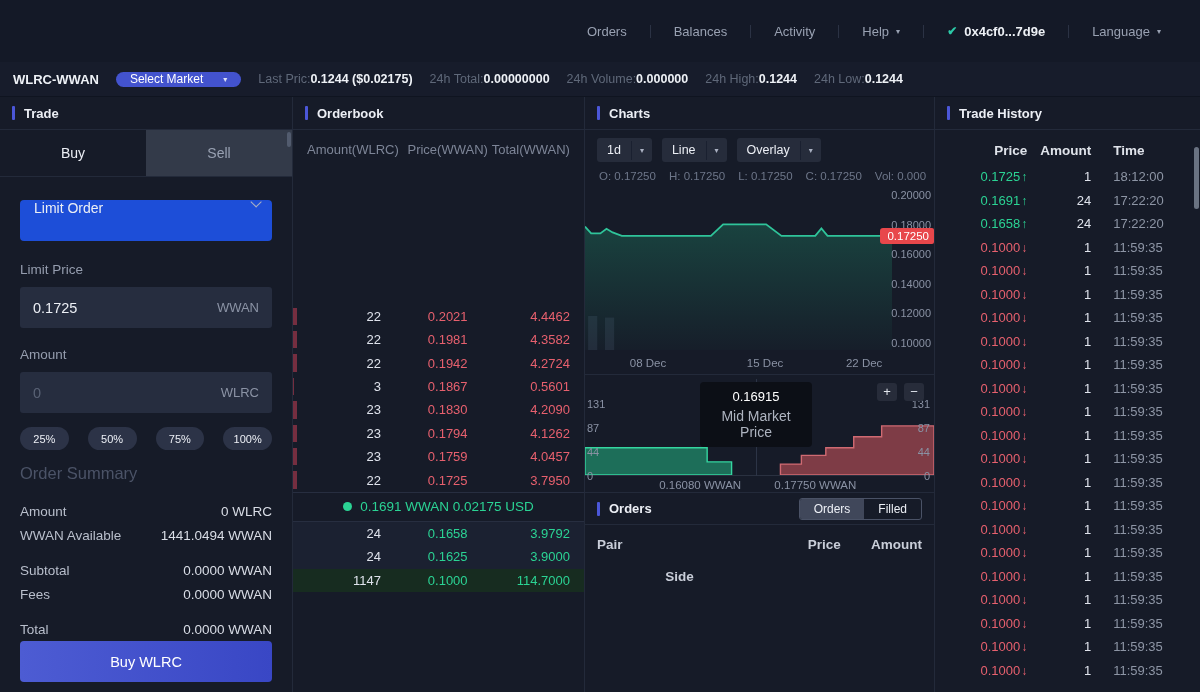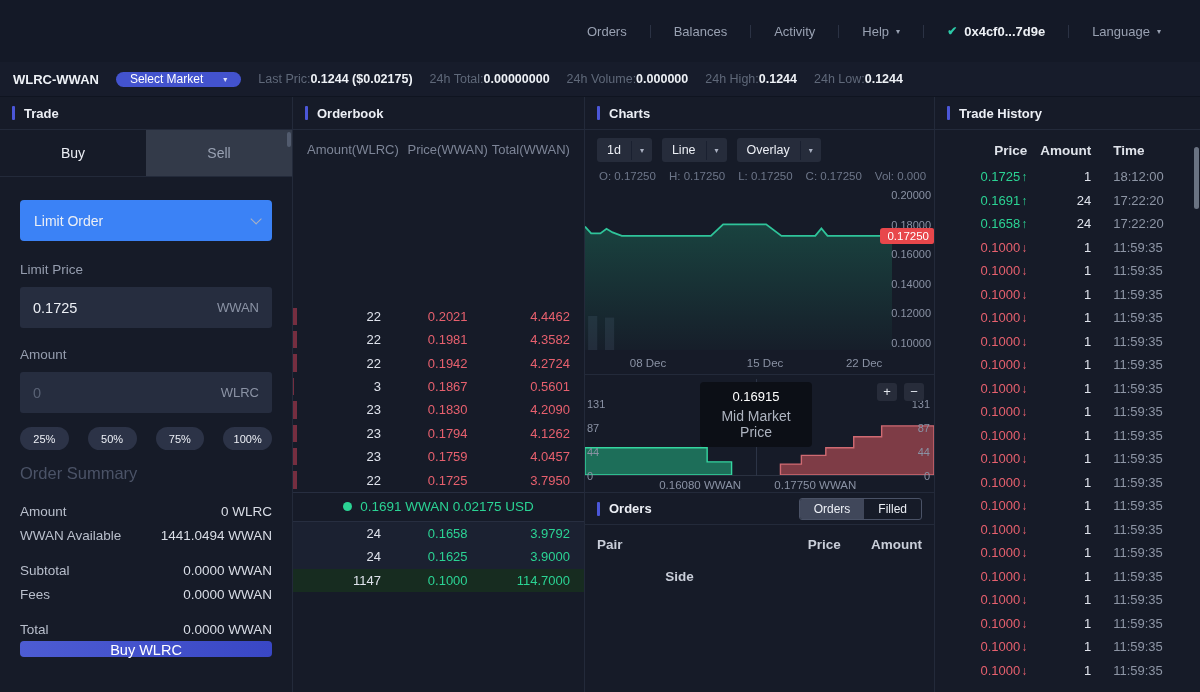--- a/index.html
+++ b/index.html
@@ -31,21 +31,21 @@
   .p-trade { width:293px; } .p-ob { width:292px; } .p-charts { width:350px; } .p-hist { flex:1; border-right:none; }
   .phead { height:33px; min-height:33px; display:flex; align-items:center; padding:0 12px; border-bottom:1px solid #232a3a; }
   .pbar { width:3px; height:14px; background:#4b57d8; border-radius:1px; margin-right:9px; }
   .ptitle { font-size:13px; font-weight:700; color:#eceff5; }
   
   .tabs { display:flex; height:47px; min-height:47px; border-bottom:1px solid #232a3a; }
   .tab { flex:1; display:flex; align-items:center; justify-content:center; font-size:14px; cursor:pointer; }
   .tab-buy { color:#eceff5; }
   .tab-sell { background:#333a49; color:#99a1b2; }
   .trade-body { flex:1; display:flex; flex-direction:column; padding:20px 20px 0; }
-  .order-type { margin-top:3px; background:#3b82f6; border-radius:4px; height:41px; display:flex; align-items:center; padding:0 14px; font-size:14px; color:#eceff5; cursor:pointer; }
+  .order-type { margin-top:3px; background:#1d4ed8; border-radius:4px; height:41px; display:flex; align-items:flex-start; padding:0 14px; font-size:14px; color:#eceff5; cursor:pointer; }
   .order-type .cv { margin-left:auto; width:8px; height:8px; border-right:1.6px solid #aab1c2; border-bottom:1.6px solid #aab1c2; transform:rotate(45deg) translateY(-3px); }
   .fld-row { margin-top:21px; display:flex; align-items:center; justify-content:space-between; }
   .fld-label { font-size:13.5px; color:#959dae; }
   .seg-group { display:flex; }
   .seg { padding:4px 11px; font-size:12px; color:#eceff5; background:transparent; border:1px solid #cfd4dd; cursor:pointer; font-family:inherit; }
   .seg:first-child { border-radius:3px 0 0 3px; }
   .seg:last-child { border-radius:0 3px 3px 0; margin-left:-1px; }
   .inputbox { margin-top:10px; background:#262d3f; border-radius:3px; height:41px; display:flex; align-items:center; padding:0 13px; }
   .inputbox .val { font-size:14.5px; color:#eceff5; flex:1; }
   .inputbox .val.ph { color:#596275; }
@@ -53,21 +53,21 @@
   .amount-label { margin-top:19px; font-size:13.5px; color:#959dae; }
   .pills { margin-top:14px; display:flex; gap:19px; }
   .pill { flex:1; height:23px; background:#2c3347; border-radius:12px; display:flex; align-items:center; justify-content:center; font-size:11px; color:#eceff5; cursor:pointer; }
   .os-title { margin-top:14px; font-size:16.5px; color:#4b5367; }
   .os-rows { margin-top:16px; }
   .os-row { display:flex; justify-content:space-between; font-size:13.5px; padding:4.5px 0; }
   .os-row .ol { color:#b9bfcc; }
   .os-row .ov { color:#d9dde6; }
   .os-gap { height:11px; }
   .buy-btn-wrap { margin-top:auto; padding-bottom:34px; }
-  .buy-btn { width:100%; height:16px; border:none; border-radius:4px; background:linear-gradient(90deg,#4d5cd3,#3947c5); color:#fff; font-size:14.5px; font-family:inherit; cursor:pointer; }
+  .buy-btn { width:100%; height:41px; border:none; border-radius:4px; background:linear-gradient(90deg,#4d5cd3,#3947c5); color:#fff; font-size:14.5px; font-family:inherit; cursor:pointer; }
   .mini-scroll { position:absolute; right:1px; top:35px; width:4px; height:15px; background:#525b6e; border-radius:2px; }
   
   .ob-cols { display:flex; padding:12px 14px 10px; font-size:13px; color:#7d8597; }
   .ob-c1 { width:38%; } .ob-c2 { width:31%; text-align:center; } .ob-c3 { width:31%; text-align:right; }
   .ob-spacer { flex:1; }
   .ob-row { height:23.4px; min-height:23.4px; display:flex; align-items:center; padding:0 14px; font-size:13px; position:relative; cursor:pointer; }
   .ob-row .ob-c1 { text-align:right; padding-right:26px; color:#dfe3ec; }
   .red-t { color:#e7606e; }
   .green-t { color:#2bd394; }
   .depth-bar { position:absolute; left:0; top:3px; bottom:3px; background:rgba(196,62,84,.55); }

